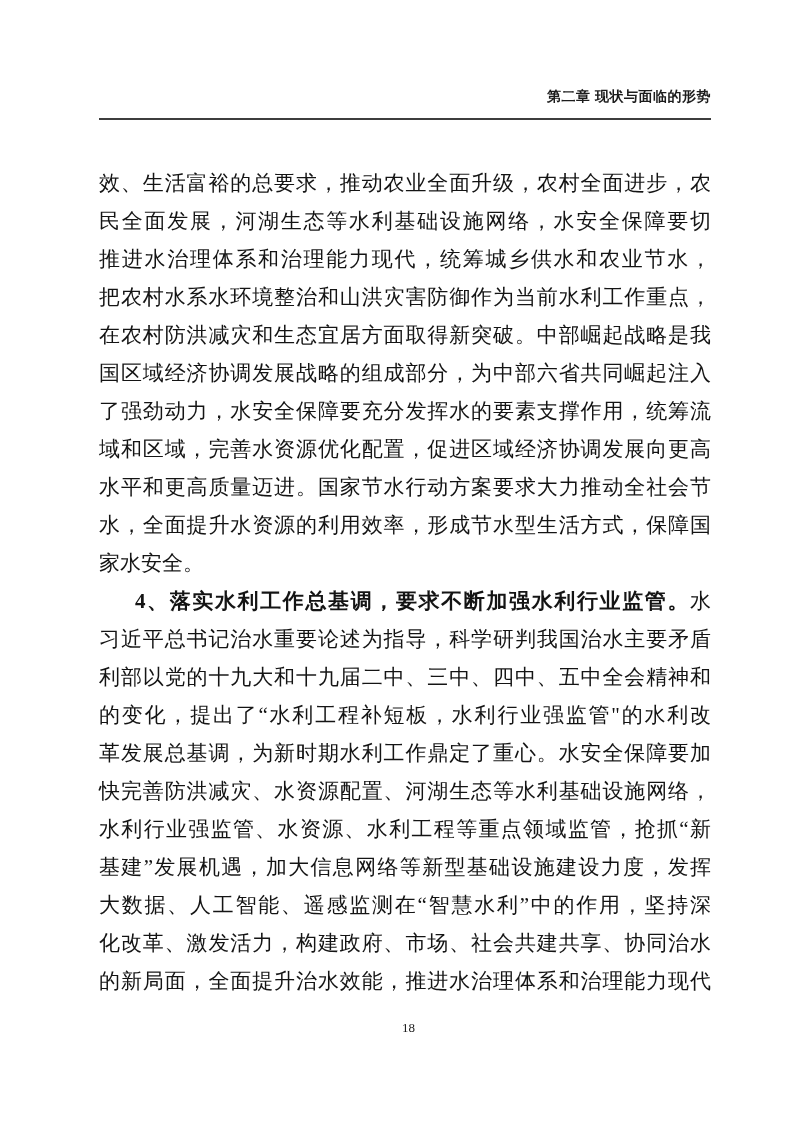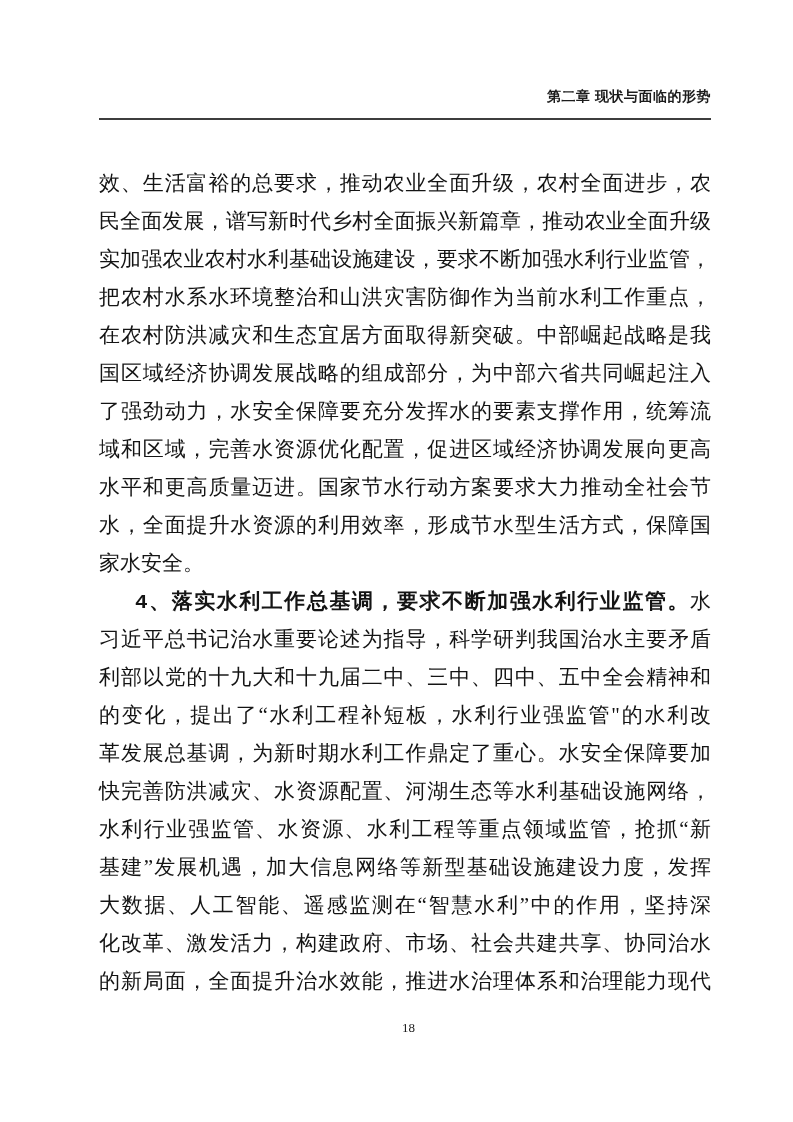--- a/index.html
+++ b/index.html
@@ -43,21 +43,21 @@
     line-height: 38px;
     height: 38px;
     text-align: justify;
     text-justify: inter-ideograph;
     color: #141414;
   }
   .line.jl { text-align-last: justify; }
   .indent { display: inline-block; width: 36px; }
   .bold {
     font-weight: bold;
-    font-family: Liberation Mono, monospace;
+    font-family: Liberation Serif, serif;
     letter-spacing: 0.5px;
   }
   .page-num {
     position: absolute;
     top: 1020px;
     left: 0;
     width: 100%;
     text-align: center;
     font-family: "Liberation Serif", "DejaVu Serif", serif;
     font-size: 13px;
@@ -66,22 +66,22 @@
   }
 </style>
 </head>
 <body>
 
 <div class="page">
   <div class="header">第二章  现状与面临的形势</div>
   <div class="rule"></div>
   <div class="body-text">
       <div class="line jl"><span>效、生活富裕的总要求，推动农业全面升级，农村全面进步，农</span></div>
-      <div class="line jl"><span>民全面发展，谱写新时代乡村全面振兴新篇章，推动农业全面升级</span></div>
-      <div class="line jl"><span>实加强农业农村水利基础设施建设，要求不断加强水利行业监管，</span></div>
+      <div class="line jl"><span>民全面发展，河湖生态等水利基础设施网络，水安全保障要切</span></div>
+      <div class="line jl"><span>推进水治理体系和治理能力现代，统筹城乡供水和农业节水，</span></div>
       <div class="line jl"><span>把农村水系水环境整治和山洪灾害防御作为当前水利工作重点，</span></div>
       <div class="line jl"><span>在农村防洪减灾和生态宜居方面取得新突破。中部崛起战略是我</span></div>
       <div class="line jl"><span>国区域经济协调发展战略的组成部分，为中部六省共同崛起注入</span></div>
       <div class="line jl"><span>了强劲动力，水安全保障要充分发挥水的要素支撑作用，统筹流</span></div>
       <div class="line jl"><span>域和区域，完善水资源优化配置，促进区域经济协调发展向更高</span></div>
       <div class="line jl"><span>水平和更高质量迈进。国家节水行动方案要求大力推动全社会节</span></div>
       <div class="line jl"><span>水，全面提升水资源的利用效率，形成节水型生活方式，保障国</span></div>
       <div class="line"><span>家水安全。</span></div>
       <div class="line jl"><span class="indent"></span><span class="bold">4、落实水利工作总基调，要求不断加强水利行业监管。</span><span>水</span></div>
       <div class="line jl"><span>习近平总书记治水重要论述为指导，科学研判我国治水主要矛盾</span></div>

